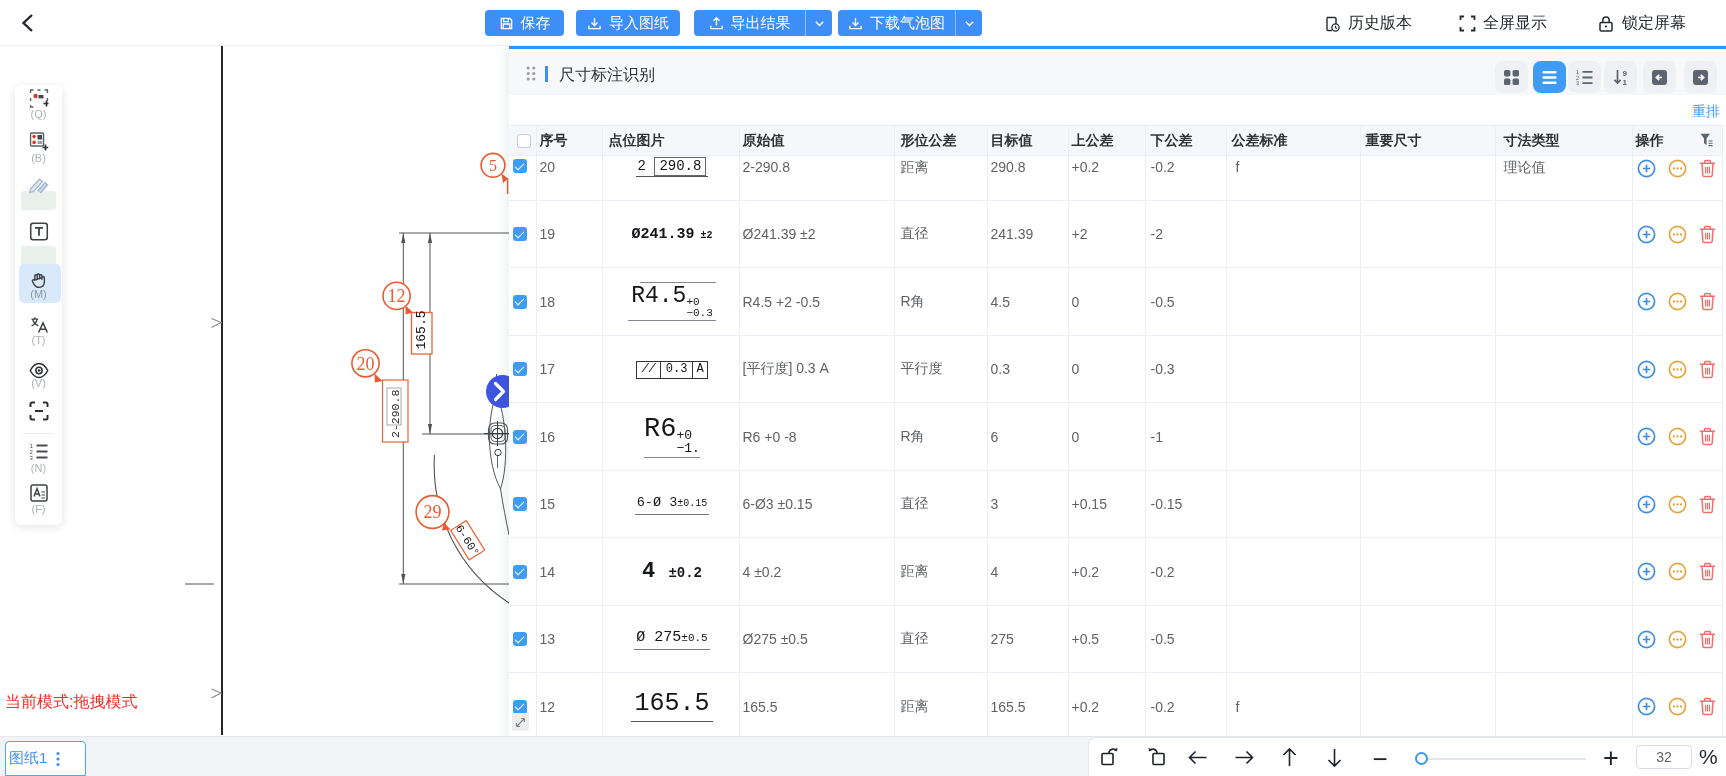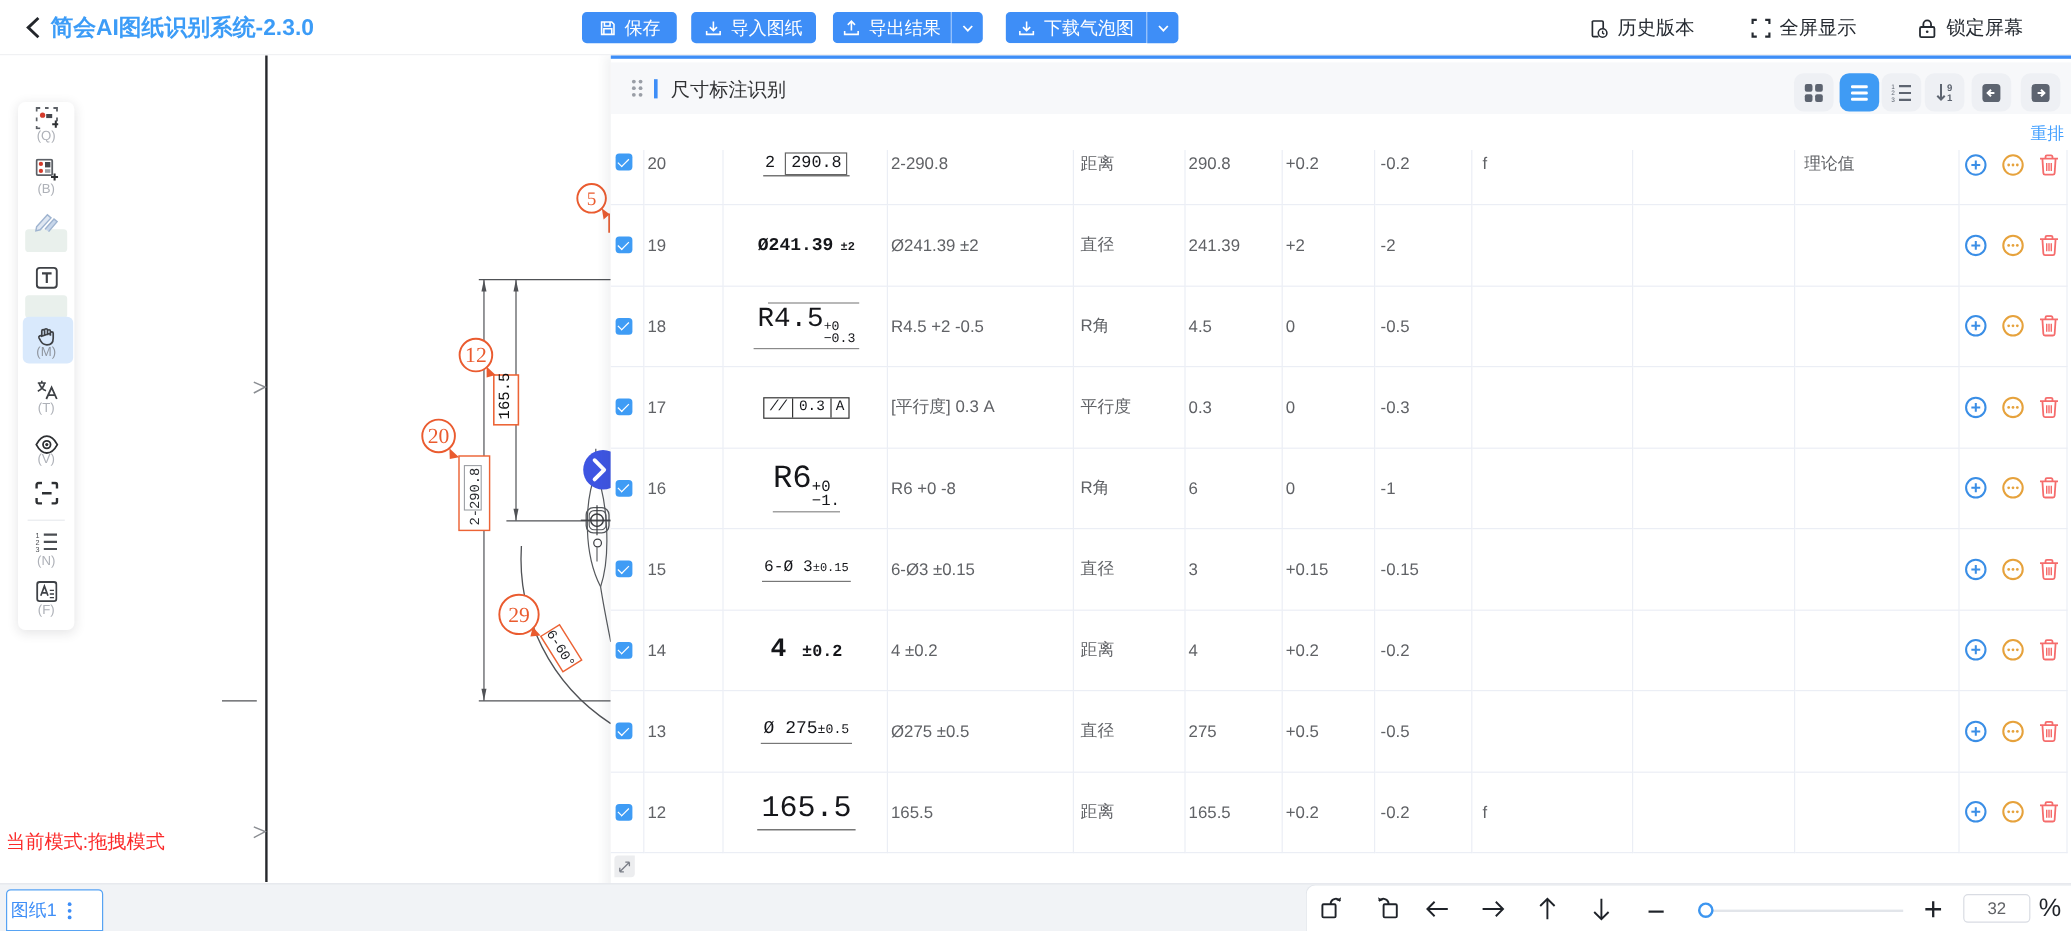--- a/index.html
+++ b/index.html
@@ -132,36 +132,35 @@
 
     <circle cx="502.5" cy="391.5" r="16.5" fill="#3e55e2"></circle>
     <path d="M495.5 383.5 L503.5 391.5 L495.5 399.5" fill="none" stroke="#fff" stroke-width="3.2" stroke-linecap="round" stroke-linejoin="round"></path>
   </svg>
   <div class="modetext">当前模式:拖拽模式</div>
 
   <div class="topbar">
     <svg class="back" viewBox="0 0 22 22">
         <path d="M14 3 L5.5 11 L14 19" fill="none" stroke="#23262b" stroke-width="2.4"></path>
       </svg>
-    <div class="title">简会AI图纸识别系统-2.3.0</div>
 
     <div class="btn" style="left:485px;width:79px;">
       <svg width="15" height="15" viewBox="0 0 16 16">
           <path d="M2.5 2.5 h9 l2 2 v9 h-11 z M5 2.5 v3.5 h5 v-3.5 M4.5 13.5 v-5 h7 v5" fill="none" stroke="#fff" stroke-width="1.4"></path>
         </svg>
       <span>保存</span>
     </div>
     <div class="btn" style="left:576px;width:104px;">
       <svg width="15" height="15" viewBox="0 0 16 16">
           <path d="M8 2 v8 M4.8 7 L8 10.2 L11.2 7 M2 10.5 v3 h12 v-3" fill="none" stroke="#fff" stroke-width="1.4"></path>
         </svg>
       <span>导入图纸</span>
     </div>
     <div class="btngroup" style="left:694px;">
-      <div class="main" style="width:99px;">
+      <div class="main" style="width:112px;">
         <svg width="15" height="15" viewBox="0 0 16 16">
             <path d="M8 10 v-8 M4.8 5 L8 1.8 L11.2 5 M2 10.5 v3 h12 v-3" fill="none" stroke="#fff" stroke-width="1.4"></path>
           </svg>
         <span>导出结果</span>
       </div>
       <div class="caret">
           <svg width="11" height="11" viewBox="0 0 12 12">
             <path d="M2 4 L6 8.2 L10 4" fill="none" stroke="#fff" stroke-width="1.6"></path>
           </svg>
         </div>
@@ -349,20 +348,42 @@
           <col style="width:81px">
           <col style="width:77px">
           <col style="width:81px">
           <col style="width:134px">
           <col style="width:135px">
           <col style="width:137px">
           <col style="width:90px">
           <col style="width:4px">
       </colgroup>
       <tbody>
+          <tr>
+        <th class="cimg">
+              <div class="ckb0"></div>
+            </th>
+        <th>序号</th>
+            <th class="cimg" style="text-align:left;padding-left:6px;">点位图片</th>
+            <th>原始值</th>
+            <th style="padding-left:6px;">形位公差</th>
+            <th>目标值</th>
+            <th>上公差</th>
+            <th style="padding-left:5px;">下公差</th>
+            <th style="padding-left:5px;">公差标准</th>
+            <th style="padding-left:5px;">重要尺寸</th>
+            <th style="padding-left:8px;">寸法类型</th>
+        <th style="padding-left:3px;">操作
+          <svg style="float:right;margin:1px 9px 0 0;" width="13" height="14" viewBox="0 0 13 14">
+                <path d="M0.5 0.8 H10 L6.6 5.4 V12 L4 10.2 V5.4 z" fill="#5d6470"></path>
+                <path d="M8.5 8 h4 M8.5 10.3 h4 M8.5 12.6 h4" stroke="#5d6470" stroke-width="1.1"></path>
+              </svg>
+        </th>
+        <th class="nob"></th>
+      </tr>
       <tr class="r20">
         <td class="cimg">
               <div class="ckb"></div>
             </td>
         <td>20</td>
         <td class="cimg"><span class="cad" style="font-size:14px;"><span style="display:inline-block;border-bottom:1px solid #555;padding:0 2px 2px 2px;">2 <span style="border:1px solid #666;padding:0px 4px 1px;">290.8</span></span></span></td>
         <td>2-290.8</td>
         <td style="padding-left:6px;">距离</td>
         <td>290.8</td>
         <td>+0.2</td>

